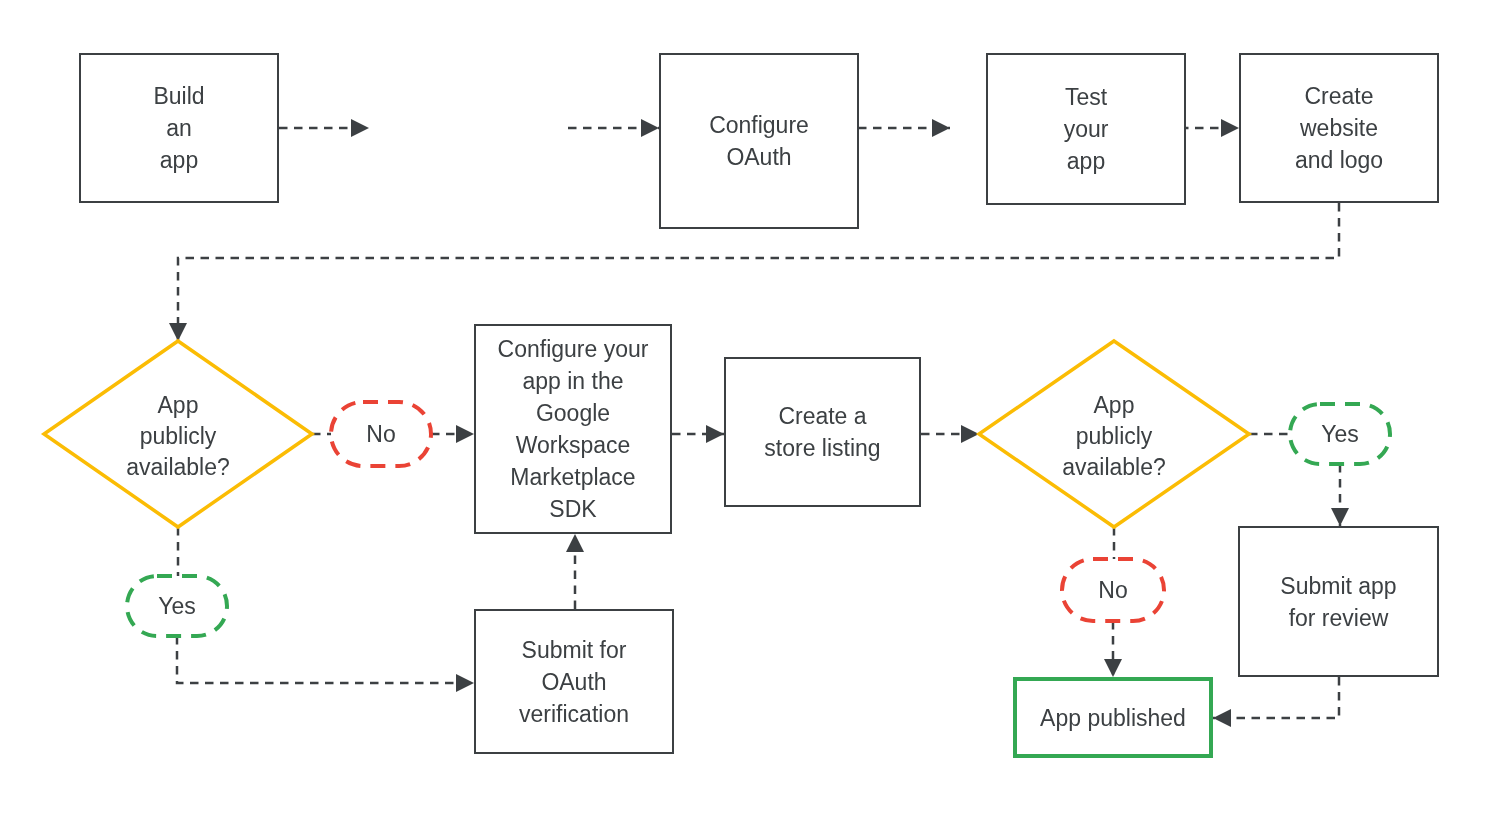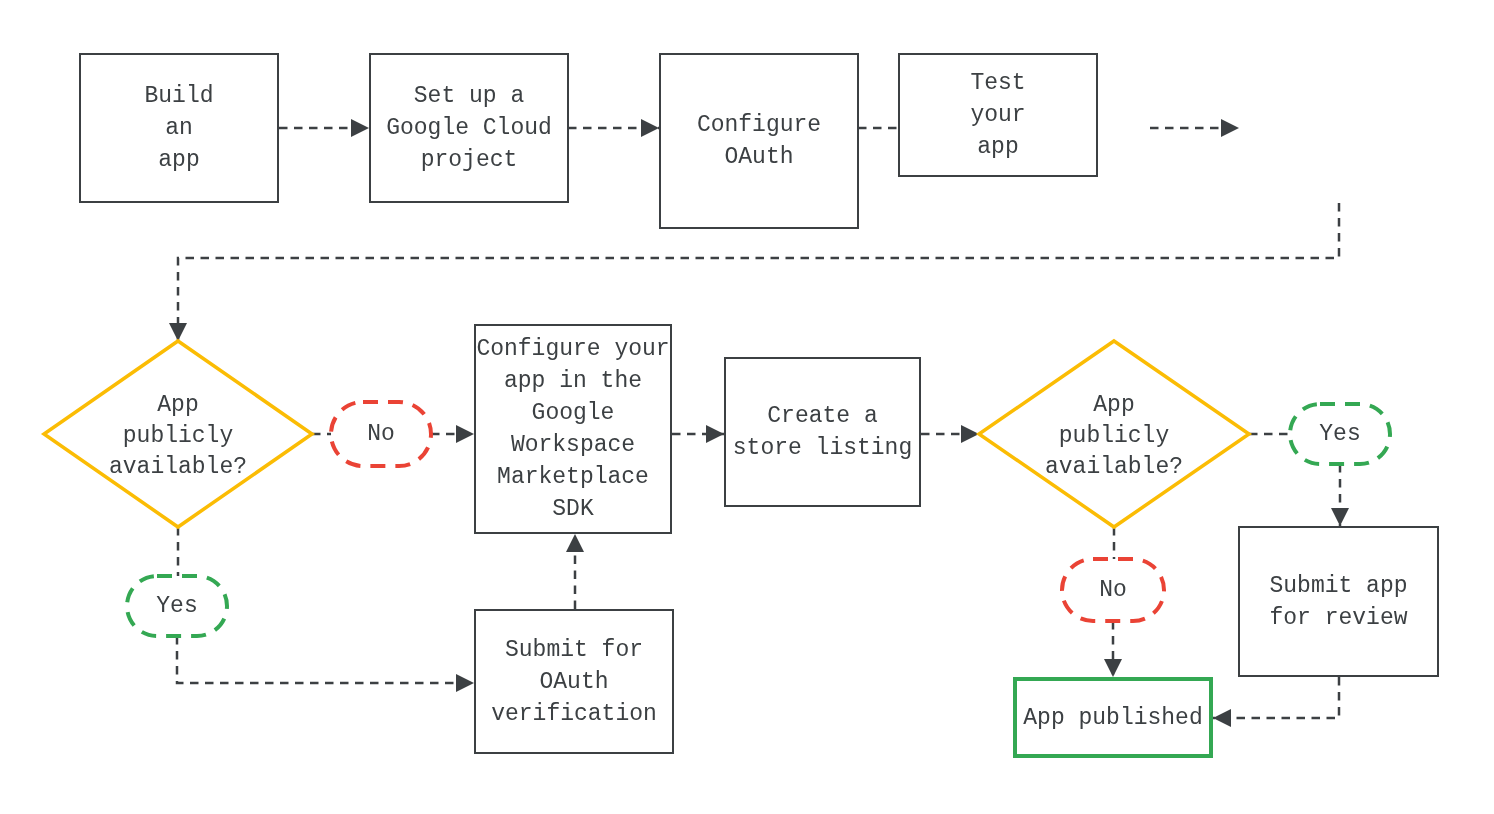--- a/index.html
+++ b/index.html
@@ -1,18 +1,18 @@
 <!DOCTYPE html>
 <html><head>
 <meta charset="utf-8">
 <style>
   html,body { margin:0; padding:0; background:#ffffff; }
   .canvas {
     position:relative; width:1494px; height:814px; background:#ffffff;
-    font-family:Liberation Mono, monospace; color:#3c4043; overflow:hidden;
+    font-family:Liberation Sans, sans-serif; color:#3c4043; overflow:hidden;
   }
   .canvas svg { position:absolute; left:0; top:0; }
   .node {
     position:absolute; box-sizing:border-box;
     display:flex; align-items:center; justify-content:center;
     text-align:center; white-space:pre-line;
     background:#ffffff; border:2px solid #3c4043;
     font-size:23px; line-height:32px; color:#3c4043;
   }
   .node.published { border:4px solid #34a853; }
@@ -67,31 +67,31 @@
     <rect x="331" y="402" width="100" height="64" rx="32" fill="#ffffff" stroke="#ea4335" stroke-width="4" stroke-dasharray="15 10"></rect>
     <rect x="127" y="576" width="100" height="60" rx="30" fill="#ffffff" stroke="#34a853" stroke-width="4" stroke-dasharray="15 10"></rect>
     <rect x="1290" y="404" width="100" height="60" rx="30" fill="#ffffff" stroke="#34a853" stroke-width="4" stroke-dasharray="15 10"></rect>
     <rect x="1062" y="559" width="102" height="62" rx="31" fill="#ffffff" stroke="#ea4335" stroke-width="4" stroke-dasharray="15 10"></rect>
   </svg>
 
   <div class="node" style="left:79px;top:53px;width:200px;height:150px">Build
 an
 app</div>
 
-  <div class="node" style="left:369px;top:53px;width:200px;height:150px">Set up a
-Google Cloud
-project</div>
 
   <div class="node" style="left:659px;top:53px;width:200px;height:176px">Configure
 OAuth</div>
 
-  <div class="node" style="left:898px;top:53px;width:200px;height:124px">Test
+  <div class="node" style="left:986px;top:53px;width:200px;height:152px">Test
 your
 app</div>
 
+  <div class="node" style="left:1239px;top:53px;width:200px;height:150px">Create
+website
+and logo</div>
 
   <div class="node" style="left:474px;top:324px;width:198px;height:210px">Configure your
 app in the
 Google
 Workspace
 Marketplace
 SDK</div>
 
   <div class="node" style="left:724px;top:357px;width:197px;height:150px">Create a
 store listing</div>

